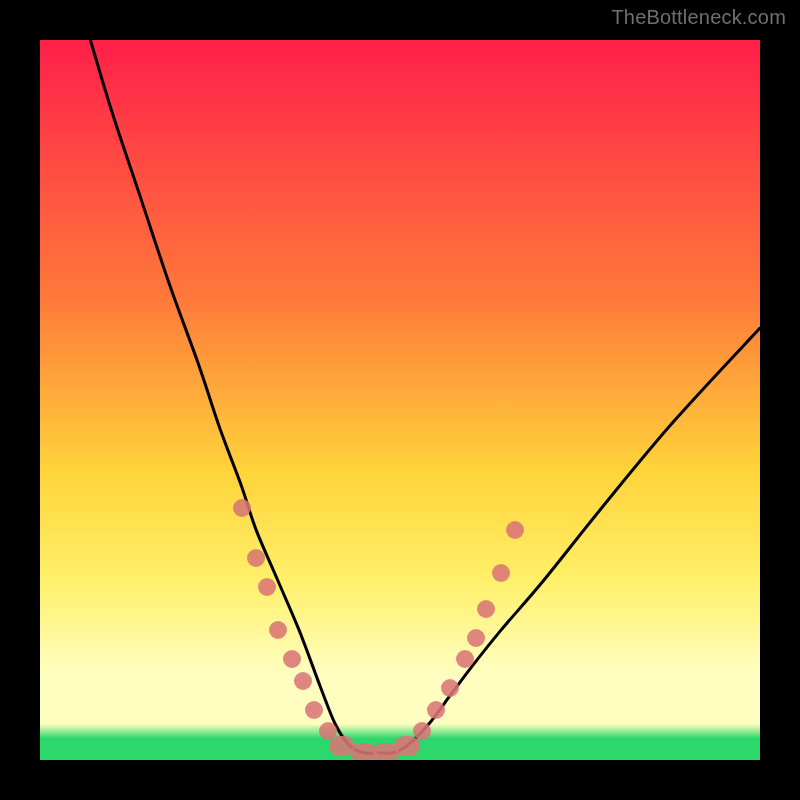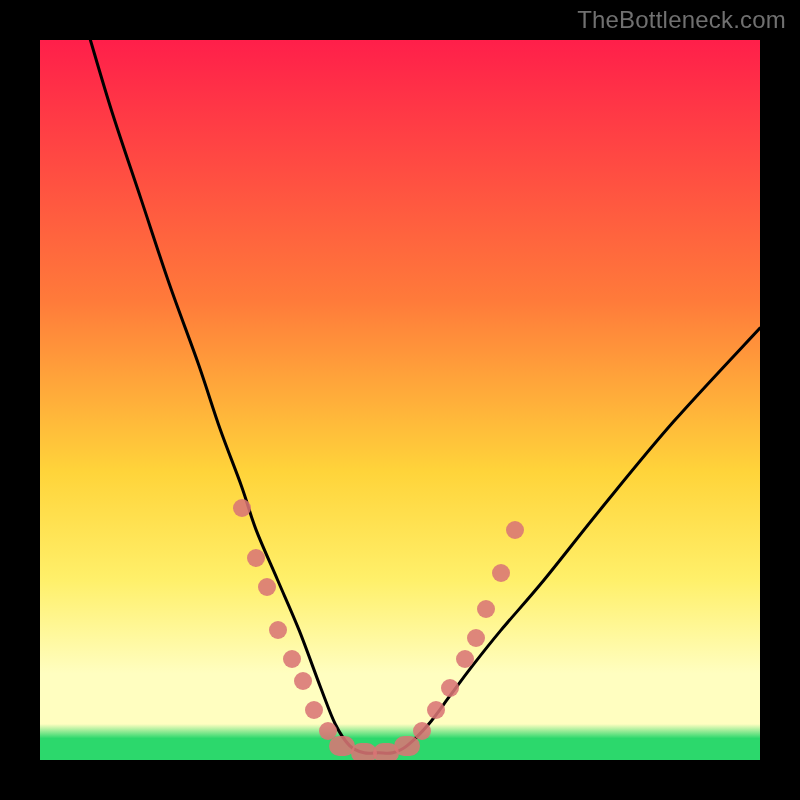--- a/index.html
+++ b/index.html
@@ -32,21 +32,21 @@
   .curve-svg {
     position: absolute;
     left: 0; top: 0; width: 100%; height: 100%;
     pointer-events: none;
   }
   .watermark {
     position: absolute;
     top: 6px;
     right: 14px;
     color: #707070;
-    font-size: 24px;
+    font-size: 20px;
     font-weight: 400;
     letter-spacing: 0.2px;
     user-select: none;
   }
   .marker {
     position: absolute;
     width: 18px;
     height: 18px;
     margin-left: -9px;
     margin-top: -9px;

